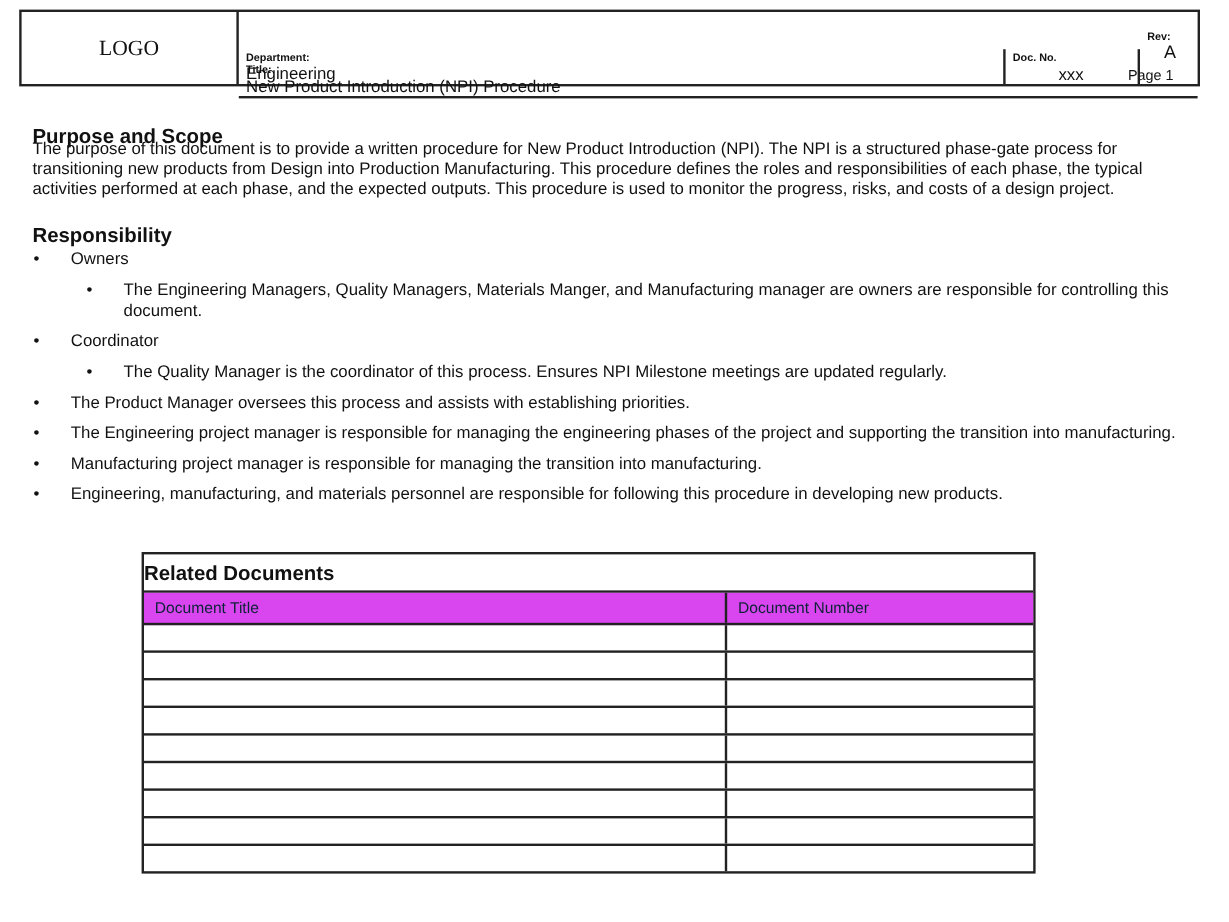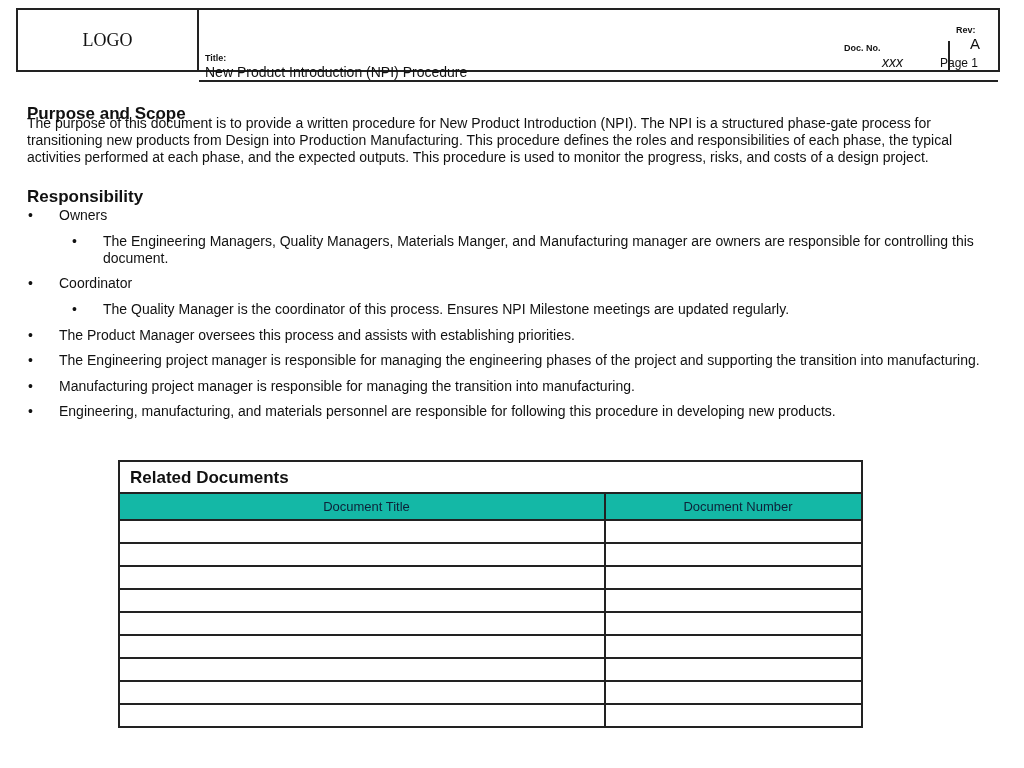--- a/index.html
+++ b/index.html
@@ -28,21 +28,21 @@
   .title-cell .page { position: absolute; right: 20px; top: 5px; font-size: 12px; }
   .dept-cell {
     position: absolute; left: 181px; top: 31px; width: 637px; height: 29px;
     border-right: 2px solid #222;
   }
   .dept-cell .value { position: absolute; left: 6px; top: 12px; font-size: 14px; }
   .docno-cell {
     position: absolute; left: 820px; top: 31px; width: 110px; height: 29px;
     border-right: 2px solid #222;
   }
-  .docno-cell .value { position: absolute; left: 44px; top: 13px; font-size: 14px; font-style: italic; }
+  .docno-cell .value { position: absolute; left: 44px; top: 13px; font-size: 14px; }
   .rev-cell { position: absolute; left: 932px; top: 13px; right: 0; height: 29px; }
   .rev-cell .value { position: absolute; left: 20px; top: 12px; font-size: 15px; }
 
   
   .section-title {
     position: absolute; left: 27px; font-size: 17px; font-weight: bold;
   }
   .para {
     position: absolute; left: 27px; width: 960px; font-size: 14px; line-height: 17px;
   }
@@ -51,39 +51,43 @@
   .bullet .txt { position: absolute; left: 19px; top: 0; margin-left: 12px; }
   .b1 { left: 28px; width: 960px; }
   .b2 { left: 72px; width: 915px; }
 
   
   .rel {
     position: absolute; left: 118px; top: 460px; width: 745px;
     border: 2px solid #222; box-sizing: border-box;
   }
   .rel-title {
-    height: 30px; font-size: 17px; font-weight: bold; padding-left: 10px;
+    height: 30px; font-size: 17px; font-weight: bold; 
     line-height: 31px; border-bottom: 2px solid #222;
   }
   .rel-head { display: flex; height: 25px; background: #0070c9; border-bottom: 2px solid #222; }
   .rel-head div { font-size: 13px; line-height: 26px; padding-left: 9px; color: #0d2238; }
   .c1 { width: 486px; border-right: 2px solid #222; box-sizing: border-box; }
   .c2 { flex: 1; }
   .rel-row { display: flex; height: 21px; border-bottom: 2px solid #222; }
   .rel-row:last-child { border-bottom: none; }
 </style>
 </head>
 <body>
 
 <div class="hdr">
   <div class="logo">LOGO</div>
   <div class="title-cell">
     <span class="small-label">Title:</span>
     <span class="value">New Product Introduction (NPI) Procedure</span>
     <span class="page">Page 1</span>
+  </div>
+  <div class="dept-cell">
+    <span class="small-label">Department:</span>
+    <span class="value">Engineering</span>
   </div>
   <div class="docno-cell">
     <span class="small-label">Doc. No.</span>
     <span class="value">xxx</span>
   </div>
   <div class="rev-cell">
     <span class="small-label">Rev:</span>
     <span class="value">A</span>
   </div>
 </div>
@@ -121,21 +125,21 @@
   <span class="dot">•</span>
   <span class="txt">Manufacturing project manager is responsible for managing the transition into manufacturing.</span>
 </div>
 <div class="bullet b1" style="top:403px;">
   <span class="dot">•</span>
   <span class="txt" style="white-space:nowrap;">Engineering, manufacturing, and materials personnel are responsible for following this procedure in developing new products.</span>
 </div>
 
 <div class="rel">
   <div class="rel-title">Related Documents</div>
-  <div class="rel-head" style="background: #14b8a6; text-align: center;">
+  <div class="rel-head" style="background: #d946ef;">
     <div class="c1">Document Title</div>
     <div class="c2">Document Number</div>
   </div>
   <div id="rel-body">
       <div class="rel-row">
         <div class="c1"></div>
         <div class="c2"></div>
       </div>
       <div class="rel-row">
         <div class="c1"></div>

